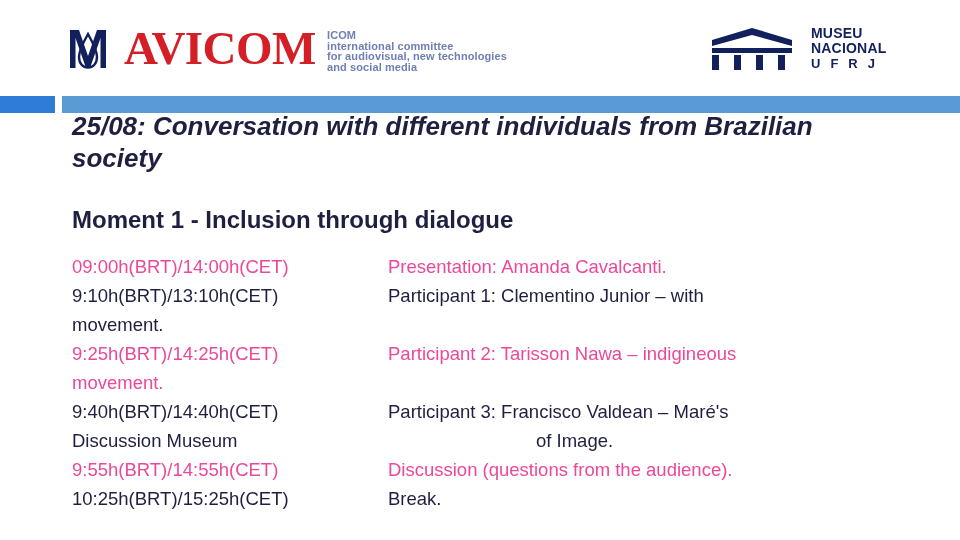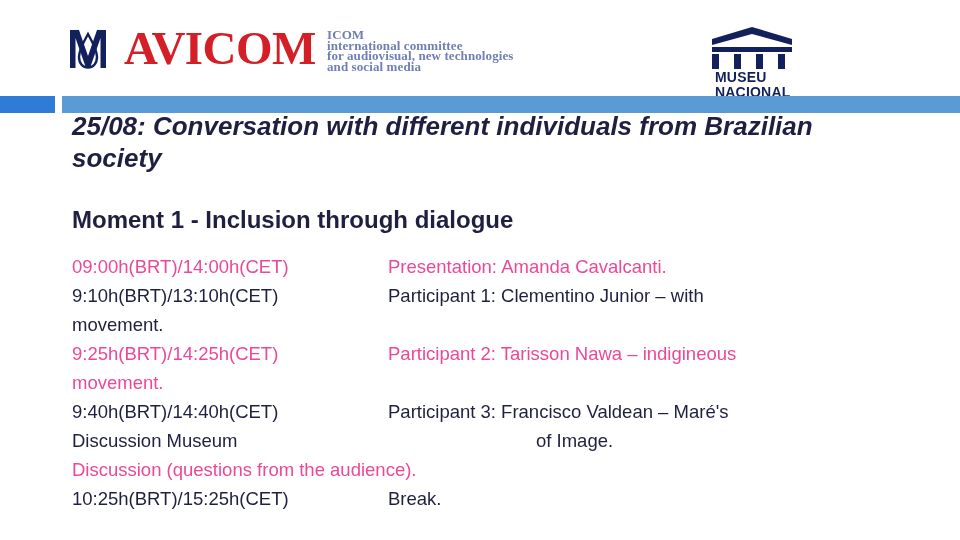--- a/index.html
+++ b/index.html
@@ -42,36 +42,34 @@
     font-size: 47px;
     line-height: 46px;
     font-weight: 700;
     color: #D41F26;
     letter-spacing: -0.5px;
     margin-top: 1px;
   }
   .avicom-sub {
     margin-left: 11px;
     margin-top: 6px;
-    font-size: 13px;
+    font-size: 11px;
     line-height: 10.5px;
     font-weight: 700;
     color: #6F7FB5;
     letter-spacing: 0.1px;
     white-space: nowrap;
-    font-family: Liberation Serif, serif;
   }
 
   .museu-logo {
     position: absolute;
     left: 704px;
     top: 26px;
     display: flex;
-    align-items: flex-start;
-    flex-direction: column;
+    align-items: flex-end;
   }
   .museu-mark {
     width: 96px;
     height: 44px;
     flex: 0 0 auto;
   }
   .museu-text {
     margin-left: 11px;
     color: #12205C;
     font-weight: 700;
@@ -235,20 +233,23 @@
       <span>9:40h(BRT)/14:40h(CET)</span>
       <span class="cont">Discussion Museum</span>
     </div>
     <div class="sched-desc">
       <span>Participant 3: Francisco Valdean – Maré's</span>
       <span class="cont-indent">of Image.</span>
     </div>
   </div>
 
   <div class="sched-row blue">
+    <div class="sched-time">
+      <span>9:55h(BRT)/14:55h(CET)</span>
+    </div>
     <div class="sched-desc">
       <span>Discussion (questions from the audience).</span>
     </div>
   </div>
 
   <div class="sched-row dark">
     <div class="sched-time">
       <span>10:25h(BRT)/15:25h(CET)</span>
     </div>
     <div class="sched-desc">

